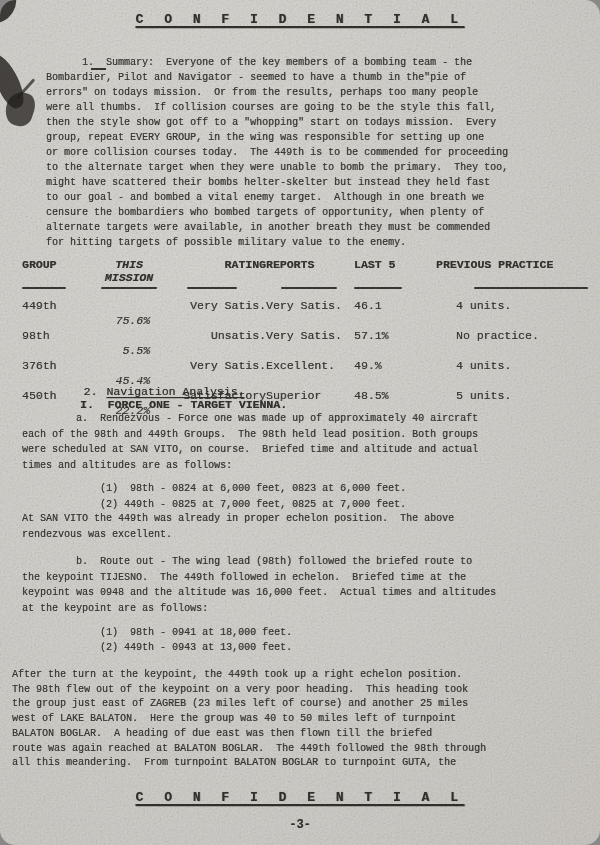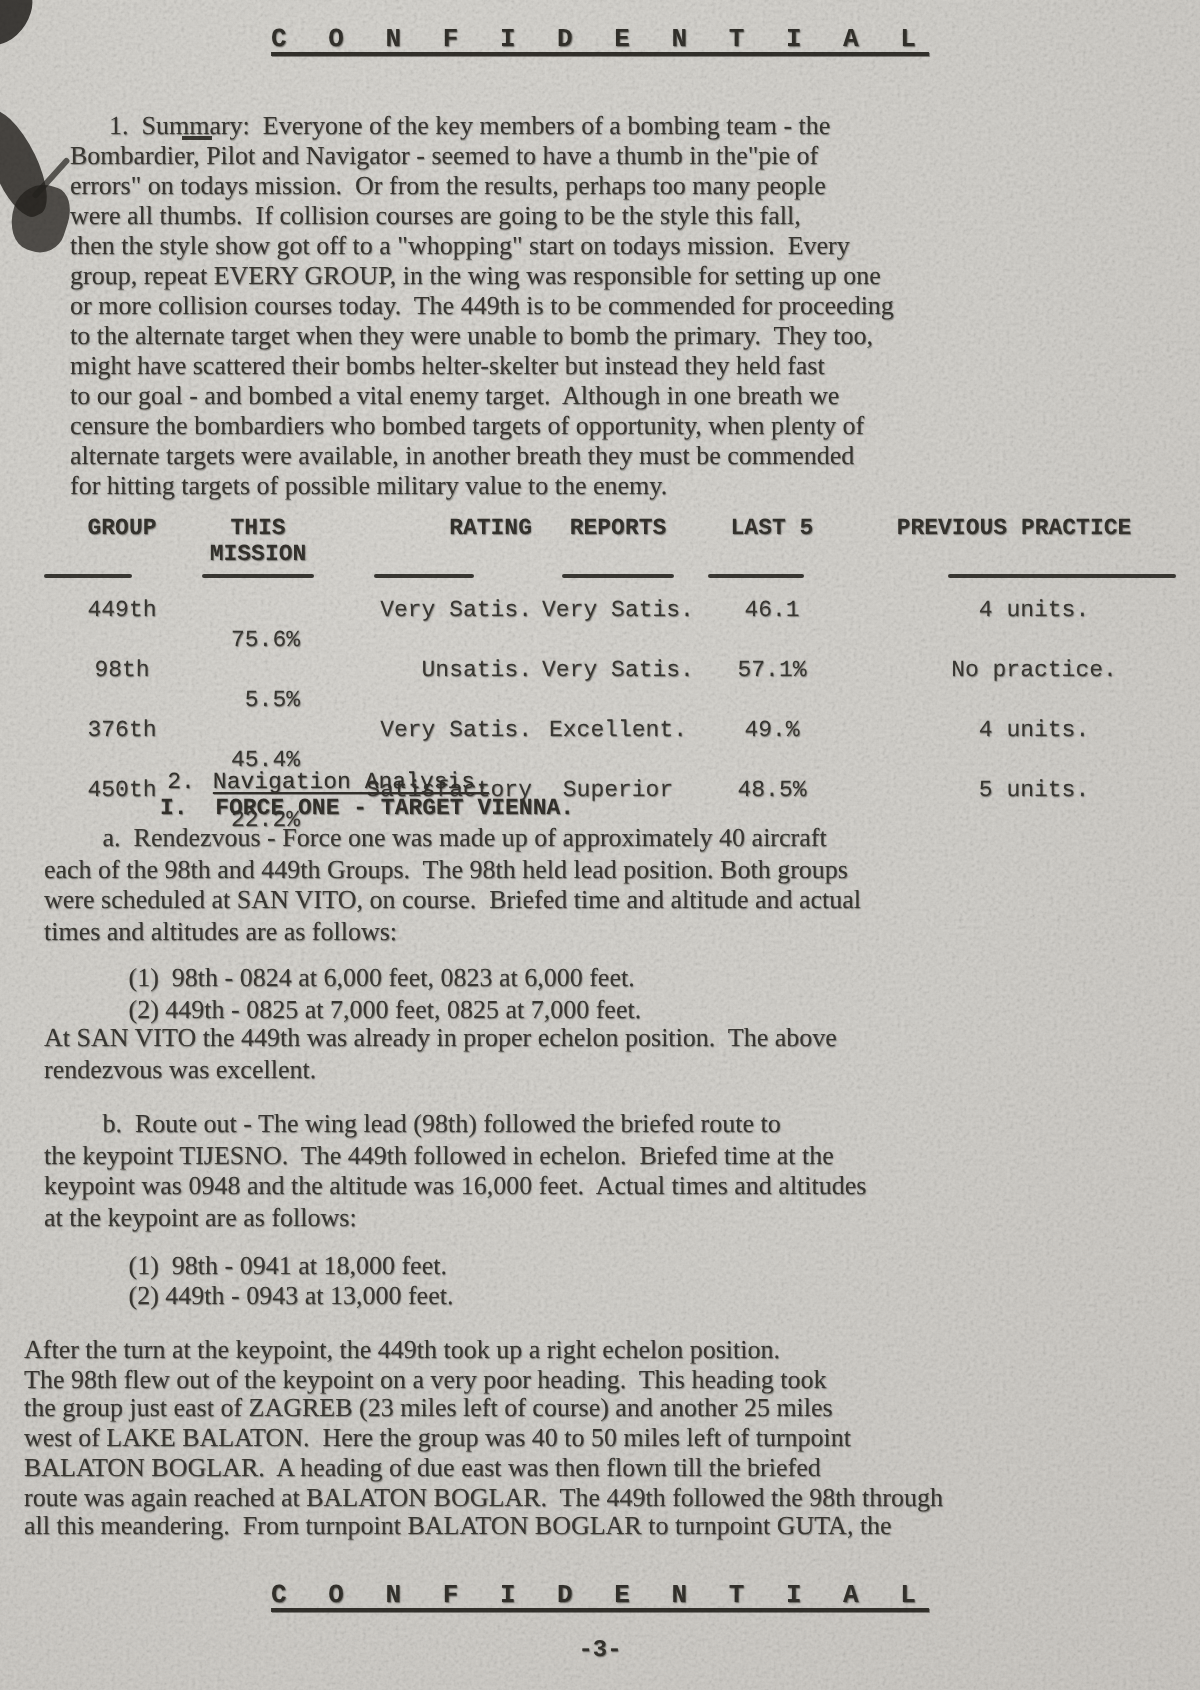--- a/index.html
+++ b/index.html
@@ -1,26 +1,26 @@
 <!DOCTYPE html>
 <html><head>
 <meta charset="utf-8">
 <style>
   html,body{margin:0;padding:0;background:#888;}
   .page{
     position:relative;width:600px;height:845px;overflow:hidden;
     background:radial-gradient(ellipse at 35% 25%, #dad8d3 0%, #d3d1cc 55%, #cbc8c3 100%);
     font-family:"Liberation Mono","DejaVu Sans Mono",monospace;
     color:#3a3833;
+    border-radius:15px;
   }
   .txt{
     position:absolute;white-space:pre;
-    font-size:13px;line-height:15px;
+    font-size:10px;line-height:15px;
     text-shadow:0.35px 0.35px 0.6px rgba(50,48,44,0.55);
-    font-family:Liberation Serif, serif;
   }
   .lh155{line-height:15.5px;}
   .lh147{line-height:14.7px;}
   .classification{
     position:absolute;left:0;width:100%;text-align:center;
     font-size:13px;font-weight:bold;letter-spacing:6.5px;color:#33312c;
     text-decoration:underline;text-underline-offset:3px;text-decoration-thickness:1.5px;
     text-shadow:0.4px 0.4px 0.7px rgba(40,38,34,0.6);
   }
   .class-top{top:12px;}
@@ -35,23 +35,23 @@
     color:#33312c;text-shadow:0.4px 0.4px 0.6px rgba(40,38,34,0.55);white-space:pre;}
   .nav-heading .num{margin-right:9px;}
   .nav-heading .title{text-decoration:underline;text-underline-offset:2px;}
   .force-heading{position:absolute;left:80px;top:398px;font-size:11.5px;font-weight:bold;
     color:#33312c;text-shadow:0.4px 0.4px 0.6px rgba(40,38,34,0.55);white-space:pre;}
   
   .mtable{position:absolute;left:22px;top:258px;width:566px;font-size:11.5px;
     text-shadow:0.35px 0.35px 0.6px rgba(50,48,44,0.55);}
   .thead{display:flex;font-weight:bold;color:#35332e;}
   .thead .cell{white-space:pre;line-height:13px;}
-  .cell{box-sizing:border-box;flex:none;text-align:center;}
+  .cell{box-sizing:border-box;flex:none;}
   .c0{width:78px;}
-  .c1{width:58px;text-align:center;}
+  .c1{width:58px;text-align:center;font-style:italic;}
   .c2{width:108px;text-align:right;}
   .c3{width:86px;}
   .c4{width:66px;padding-left:2px;}
   .c5{width:160px;padding-left:38px;}
   .thead .c1{white-space:pre-line;}
   .thead .c5{padding-left:18px;}
   .trow .c1{text-align:right;padding-right:8px;margin-top:15px;}
   .rules{display:flex;margin-top:3px;}
   .rules .cell i{display:block;height:2px;background:#3a3833;border-radius:1px;}
   .rules .c0 i{width:44px;}

